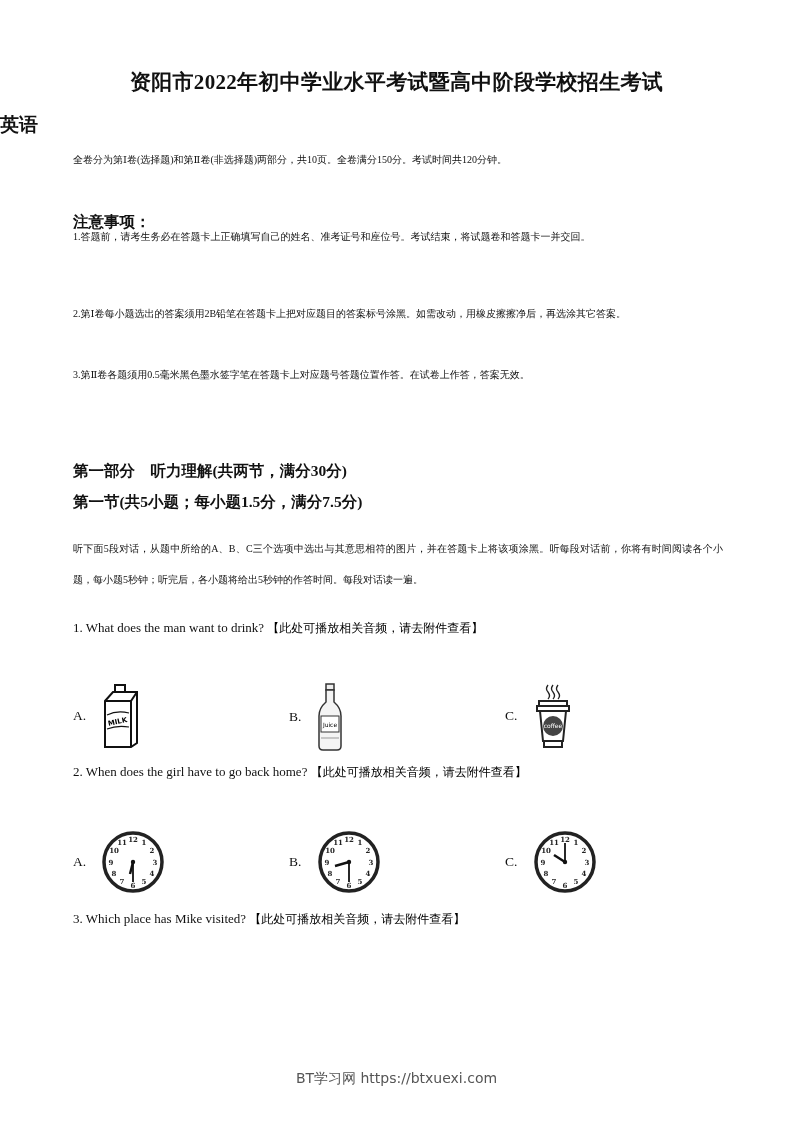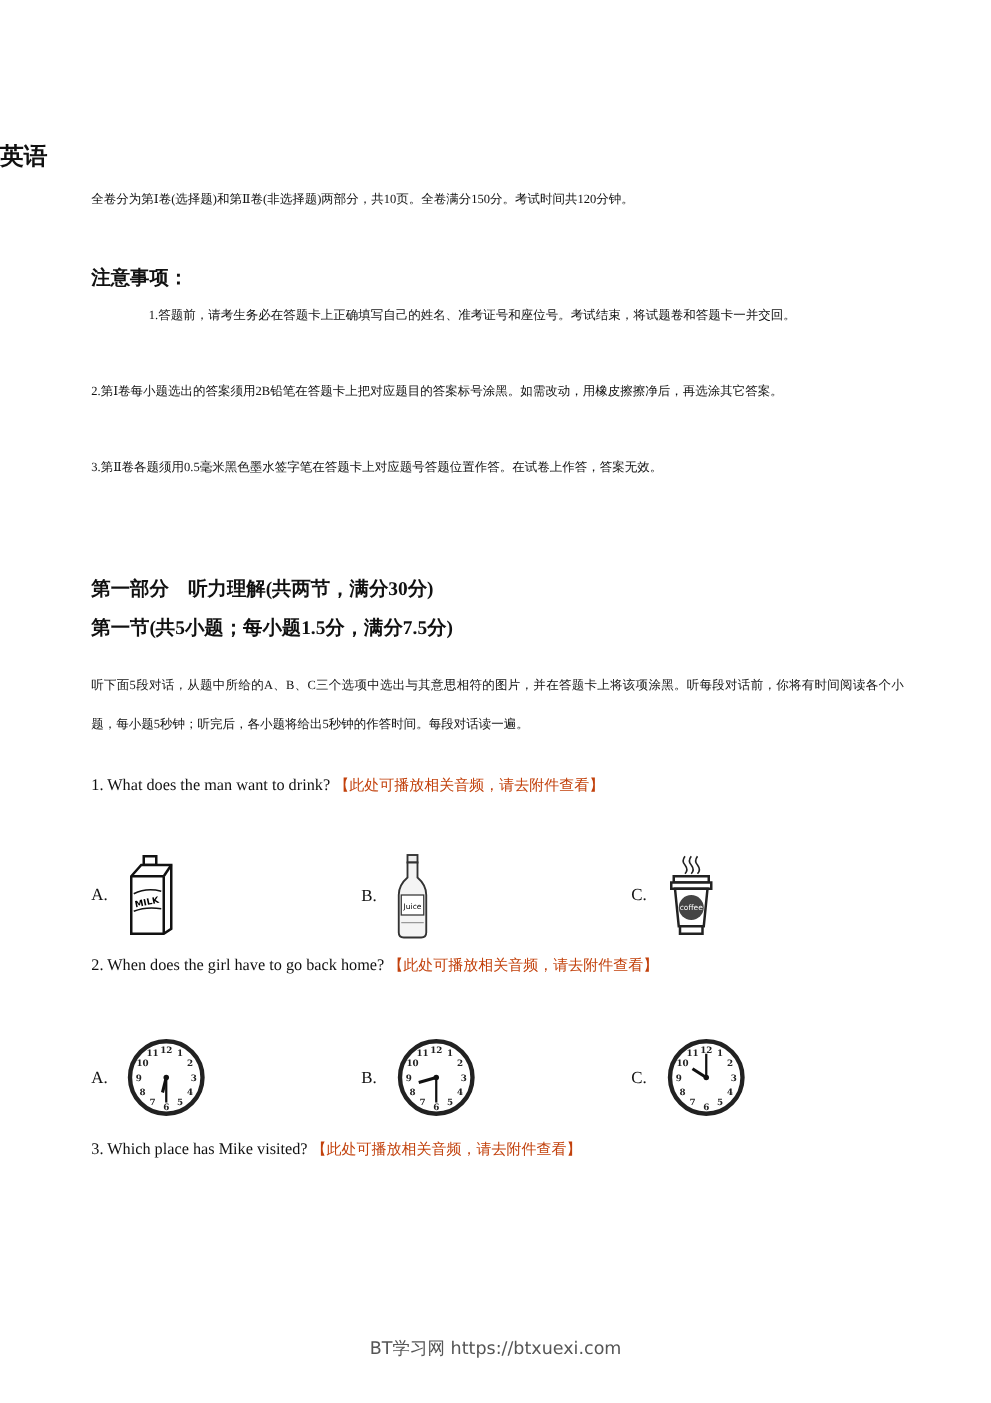--- a/index.html
+++ b/index.html
@@ -8,37 +8,38 @@
   .page { position: absolute; left: 0; top: 0; width: 793px; height: 1122px; }
   .title { position: absolute; left: 0; width: 793px; top: 68px; text-align: center;
            font-size: 21px; font-weight: bold; letter-spacing: 0.3px; }
   .subtitle { position: absolute; left: 0; width: 793px; top: 112px; 
               font-size: 19px; font-weight: bold; }
   .para { position: absolute; left: 73px; width: 650px; font-size: 10px; font-weight: normal;
           line-height: 30.5px; text-align: justify; }
   .line { position: absolute; left: 73px; font-size: 15.5px; font-weight: bold; white-space: nowrap; }
   .center { position: absolute; left: 0; width: 793px; text-align: center; font-size: 15.5px; font-weight: bold; }
   .q { position: absolute; left: 73px; font-size: 13px; font-weight: normal; white-space: nowrap; }
-  .q .note { font-family: "DejaVu Sans", sans-serif; font-size: 12px; color: #c2410c; }
+  .q .note { font-family: "DejaVu Sans", sans-serif; font-size: 12px; color: #000000; }
   .opt { position: absolute; display: flex; align-items: center; }
   .opt-label { font-size: 13.5px; margin-right: 12px; width: 16px; }
   .footer { position: absolute; left: 0; width: 793px; top: 1070px; text-align: center;
             font-family: "DejaVu Sans", sans-serif; font-size: 14px; color: #555; }
 </style>
 </head>
 <body>
 
 <div class="page">
 
+  <div class="title">资阳市2022年初中学业水平考试暨高中阶段学校招生考试</div>
   <div class="subtitle">英语</div>
 
   <div class="para" style="top:145px;">全卷分为第Ⅰ卷(选择题)和第Ⅱ卷(非选择题)两部分，共10页。全卷满分150分。考试时间共120分钟。</div>
 
   <div class="line" style="top:212px;">注意事项：</div>
-  <div class="para" style="top:238px;margin-left:46px;">1.答题前，请考生务必在答题卡上正确填写自己的姓名、准考证号和座位号。考试结束，将试题卷和答题卡一并交回。</div>
+  <div class="para" style="top:222px;">1.答题前，请考生务必在答题卡上正确填写自己的姓名、准考证号和座位号。考试结束，将试题卷和答题卡一并交回。</div>
   <div class="para" style="top:299px;">2.第Ⅰ卷每小题选出的答案须用2B铅笔在答题卡上把对应题目的答案标号涂黑。如需改动，用橡皮擦擦净后，再选涂其它答案。</div>
   <div class="para" style="top:360px;">3.第Ⅱ卷各题须用0.5毫米黑色墨水签字笔在答题卡上对应题号答题位置作答。在试卷上作答，答案无效。</div>
 
   <div class="line" style="top:461px;">第一部分　听力理解(共两节，满分30分)</div>
   <div class="line" style="top:492px;">第一节(共5小题；每小题1.5分，满分7.5分)</div>
 
   <div class="para" style="top:518px;margin-top:16px;">听下面5段对话，从题中所给的A、B、C三个选项中选出与其意思相符的图片，并在答题卡上将该项涂黑。听每段对话前，你将有时间阅读各个小题，每小题5秒钟；听完后，各小题将给出5秒钟的作答时间。每段对话读一遍。</div>
 
   <div class="q" style="top:620px;">
     <span>1. What does the man want to drink?</span>

